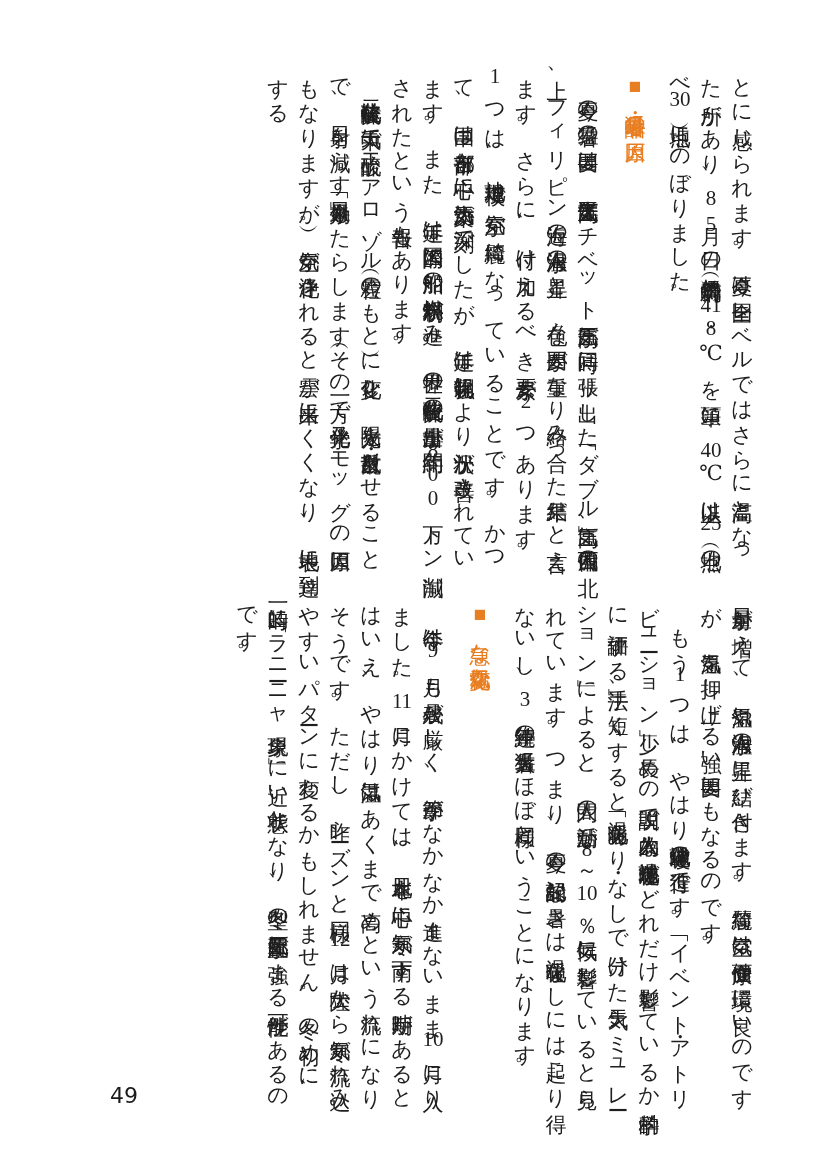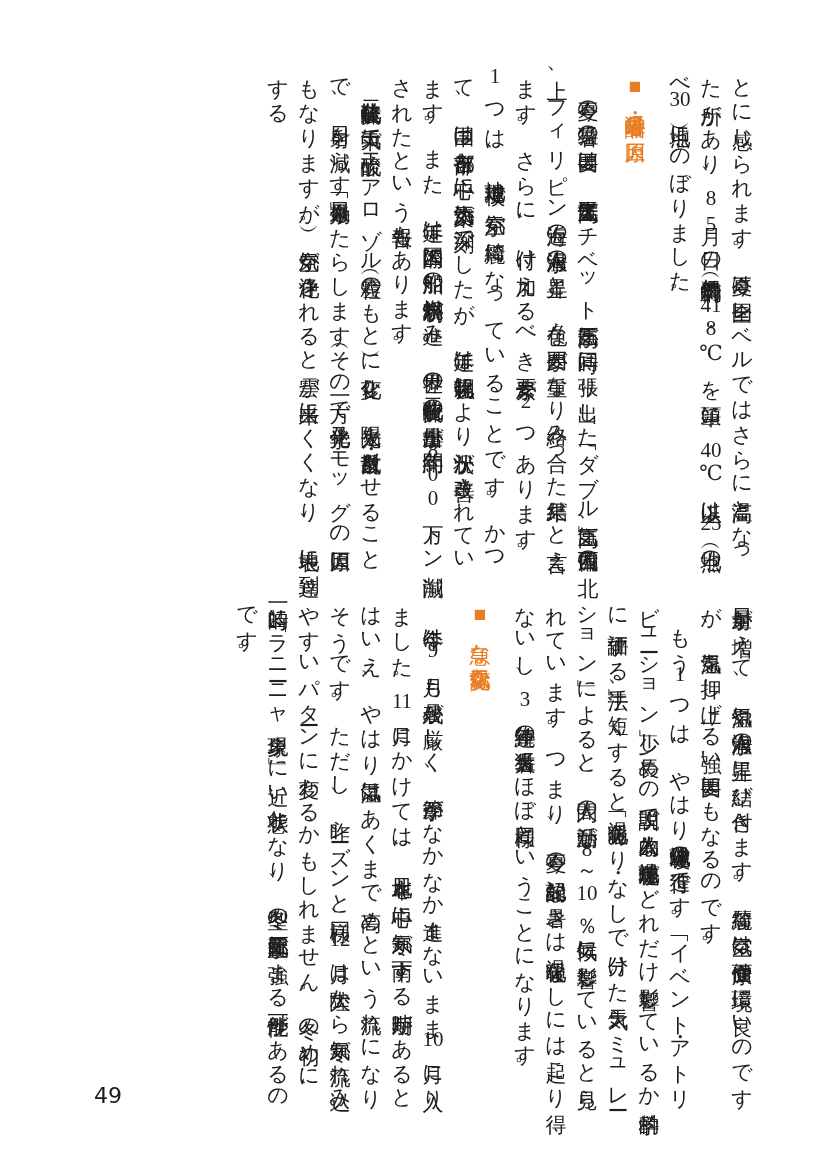--- a/index.html
+++ b/index.html
@@ -69,21 +69,21 @@
     text-combine-upright: all;
     letter-spacing: 0;
   }
   
   .up {
     text-orientation: upright;
     letter-spacing: 0;
   }
   .folio {
     position: absolute;
-    left: 94px;
+    left: 110px;
     top: 1083px;
     font-family: "DejaVu Sans", "Liberation Sans", sans-serif;
     font-size: 22px;
     color: #1a1a1a;
   }
 </style>
 </head>
 <body>
 
 <div class="page">

